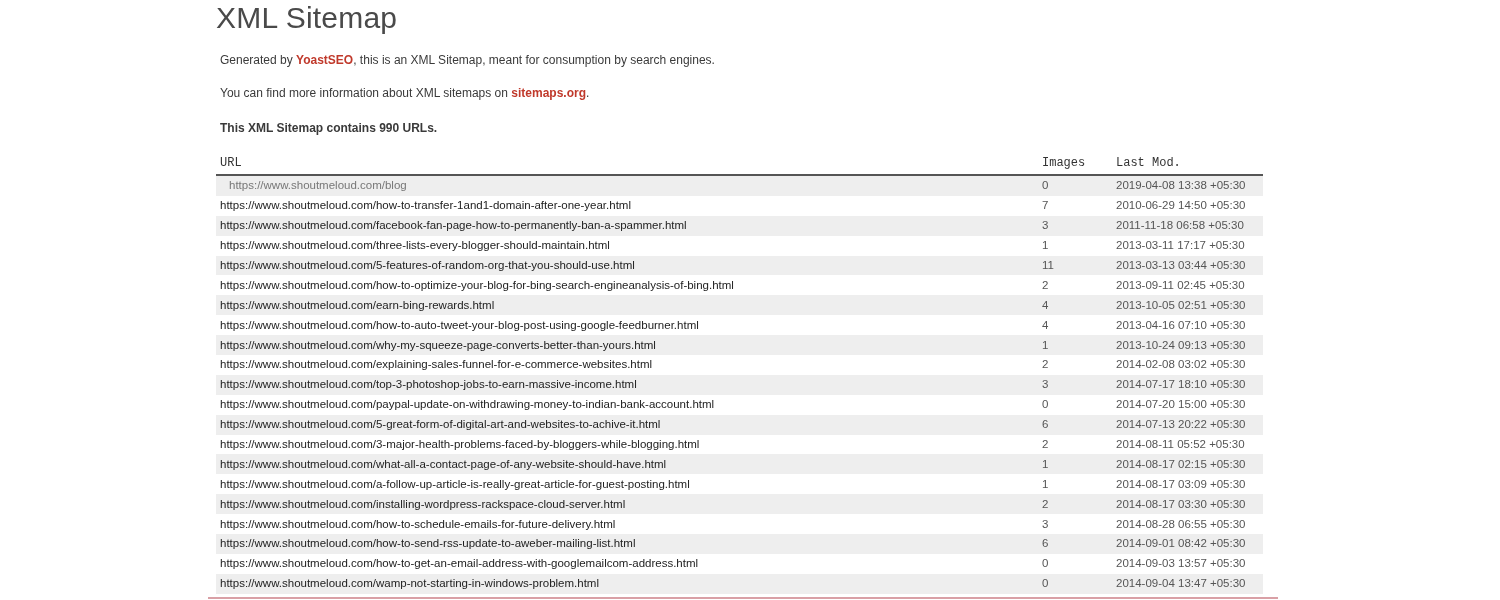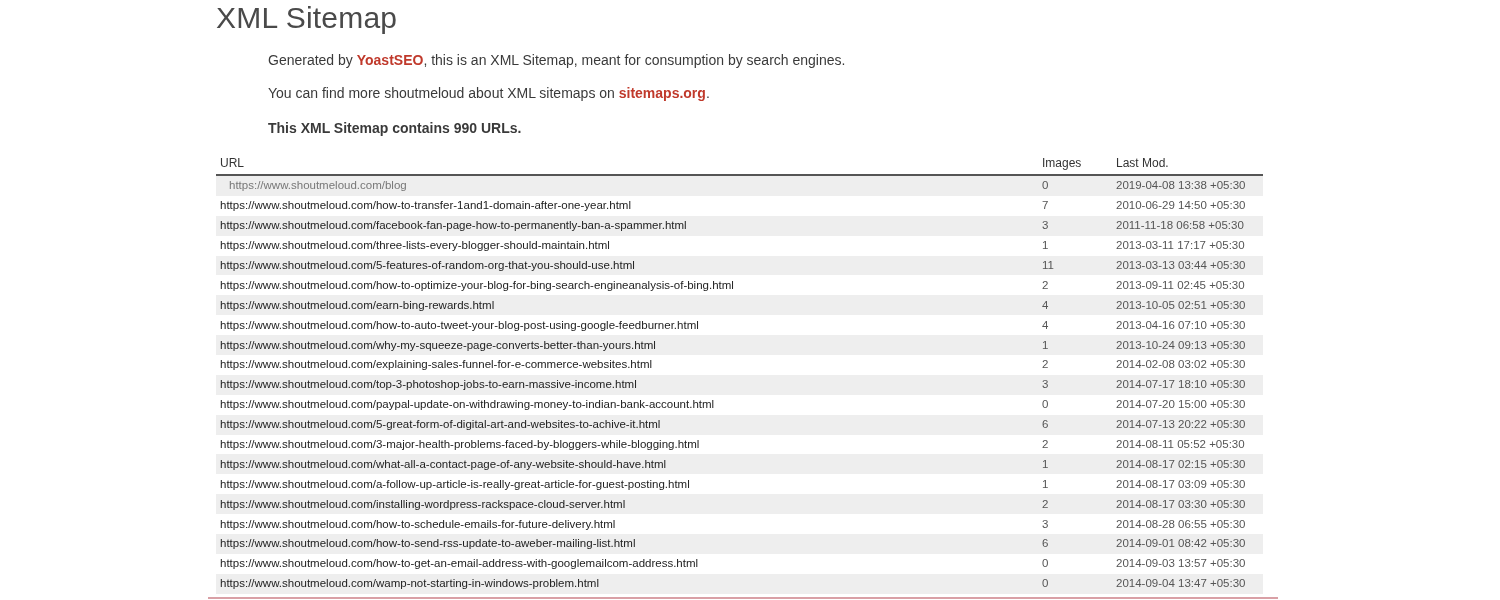--- a/index.html
+++ b/index.html
@@ -29,25 +29,24 @@
       left: 0px;
       font-size: 30px;
       line-height: 36px;
       font-weight: normal;
       color: #4a4a4a;
       letter-spacing: 0.2px;
     }
     .intro {
       position: absolute;
       left: 4px;
-      font-size: 14px;
+      font-size: 12px;
       color: #3a3a3a;
       line-height: 18px;
       white-space: nowrap;
-      margin-left: 48px;
     }
     .intro a {
       color: #c0392b;
       font-weight: bold;
       text-decoration: none;
     }
     #intro-1 { top: 51px; }
     #intro-2 { top: 84px; }
     #intro-3 { top: 119px; font-weight: bold; }
 
@@ -60,20 +59,21 @@
       font-size: 11.5px;
     }
     thead th {
       text-align: left;
       font-weight: normal;
       font-size: 12px;
       color: #333;
       padding: 0 4px 3px 4px;
       height: 16px;
       border-bottom: 2px solid #555;
+      font-family: Liberation Mono, monospace;
     }
     tbody td {
       height: 19.9px;
       padding: 0 4px;
       line-height: 19px;
       white-space: nowrap;
       color: #222;
     }
     tbody tr:nth-child(odd) td { background: #eeeeee; }
     tbody tr:nth-child(even) td { background: #ffffff; }
@@ -98,21 +98,21 @@
 <body>
 
 <div class="page">
   <h1>XML Sitemap</h1>
 
   <div class="intro" id="intro-1">
     <span>Generated by </span><a href="#">YoastSEO</a><span>, this is an XML Sitemap, meant for consumption by search engines.</span>
   </div>
 
   <div class="intro" id="intro-2">
-    <span>You can find more shoutmeloud about XML sitemaps on </span><a href="#">sitemaps.org</a><span>.</span>
+    <span>You can find more information about XML sitemaps on </span><a href="#">sitemaps.org</a><span>.</span>
   </div>
 
   <div class="intro" id="intro-3">This XML Sitemap contains 990 URLs.</div>
 
   <table>
     <thead>
       <tr>
         <th class="col-url">URL</th>
         <th class="col-images">Images</th>
         <th class="col-lastmod">Last Mod.</th>

